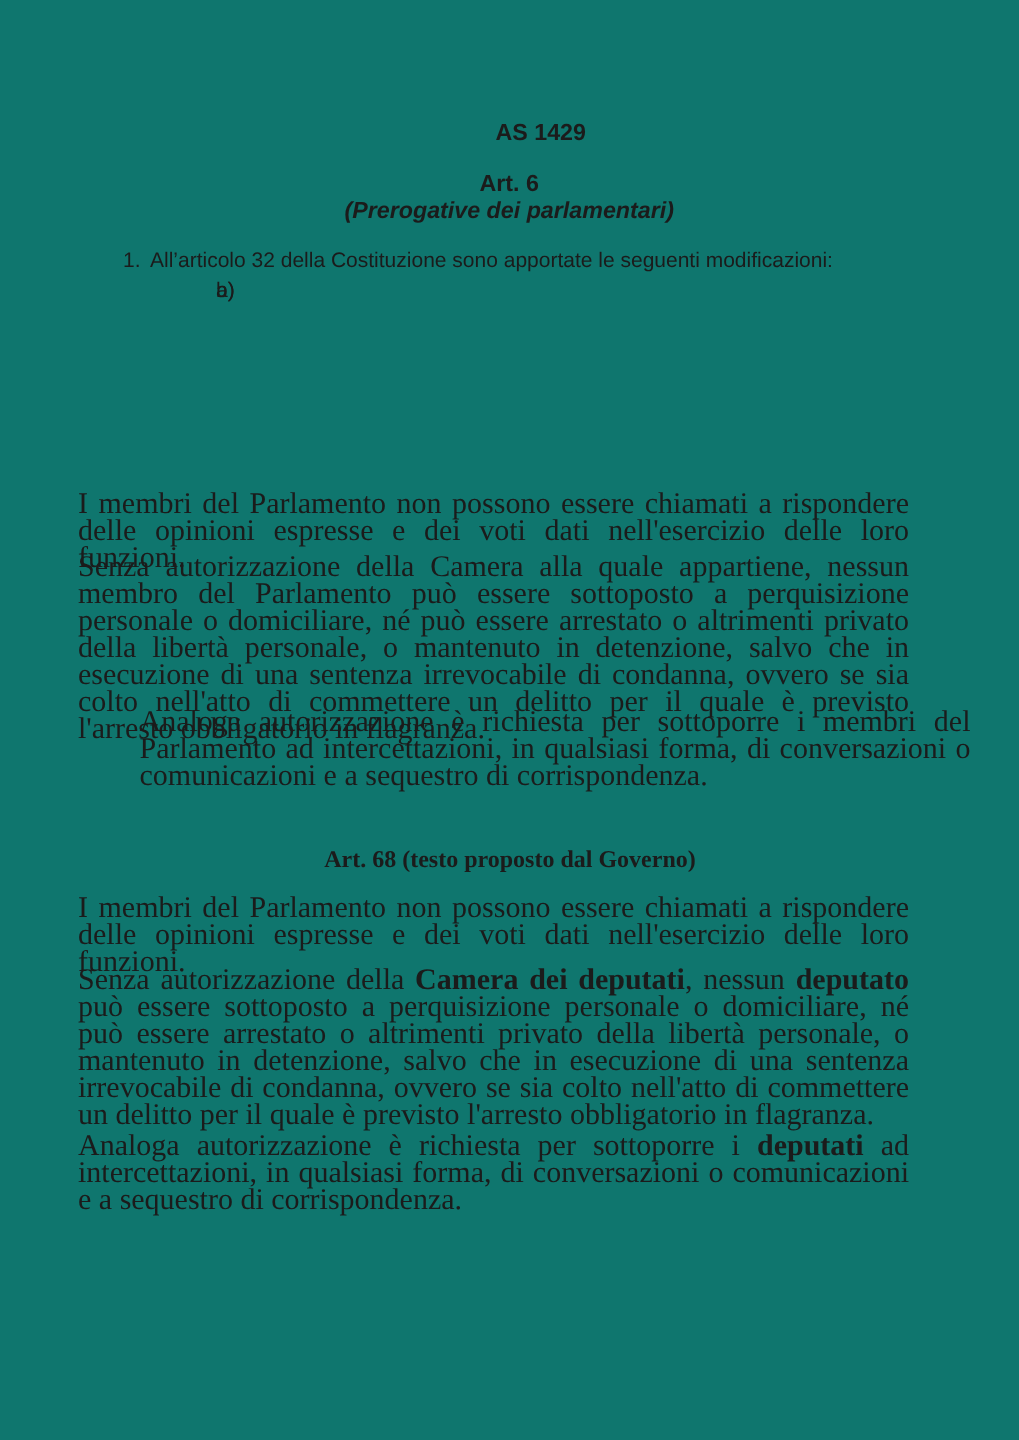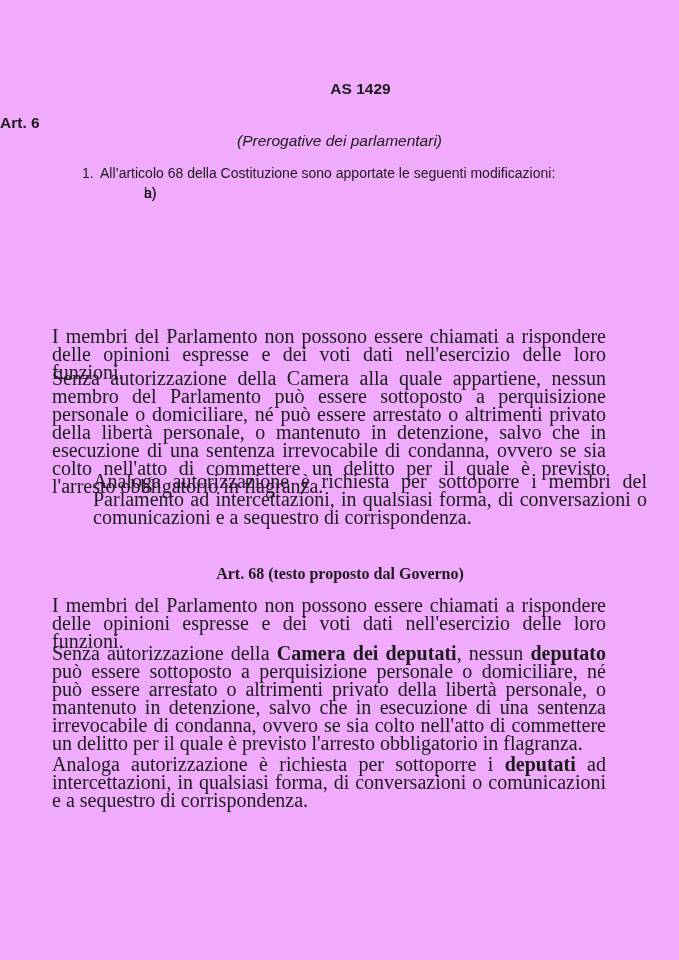--- a/index.html
+++ b/index.html
@@ -1,48 +1,48 @@
 <!DOCTYPE html>
 <html><head>
 <meta charset="utf-8">
 <style>
   html, body { margin: 0; padding: 0; background: #ffffff; }
   .page {
     position: relative;
     width: 679px;
     height: 960px;
-    background: #f0abfc;
+    background: #0f766e;
     color: #1b1b1b;
     overflow: hidden;
   }
   .sans  { font-family: "Liberation Sans", sans-serif; }
   .serif { font-family: "Liberation Serif", serif; }
 
   
   .doc-number {
     position: absolute;
     top: 80px; left: 42px; right: 0;
     text-align: center;
     font-weight: bold;
     font-size: 15.5px;
     line-height: 17px;
   }
   .article-heading {
     position: absolute;
     top: 114px; left: 0; right: 0;
-    text-align: left;
+    text-align: center;
     font-weight: bold;
     font-size: 15.5px;
     line-height: 17px;
   }
   .article-subheading {
     position: absolute;
     top: 132px; left: 0; right: 0;
     text-align: center;
-    font-weight: normal;
+    font-weight: bold;
     font-style: italic;
     font-size: 15.5px;
     line-height: 17px;
   }
 
   
   .amendment-list {
     position: absolute;
     top: 163px; left: 63px;
     width: 540px;
@@ -88,21 +88,21 @@
 
   <div class="doc-number sans">AS 1429</div>
 
   <div class="article-heading sans">Art. 6</div>
 
   <div class="article-subheading sans">(Prerogative dei parlamentari)</div>
 
   <div class="amendment-list sans">
     <div class="li-main">
       <span class="marker">1.</span>
-      <span>All’articolo 68 della Costituzione sono apportate le seguenti modificazioni:</span>
+      <span>All’articolo 32 della Costituzione sono apportate le seguenti modificazioni:</span>
       <div class="li-sub">
         <span class="marker">a)</span>
       </div>
       <div class="li-sub">
         <span class="marker">b)</span>
       </div>
     </div>
   </div>
 
 

